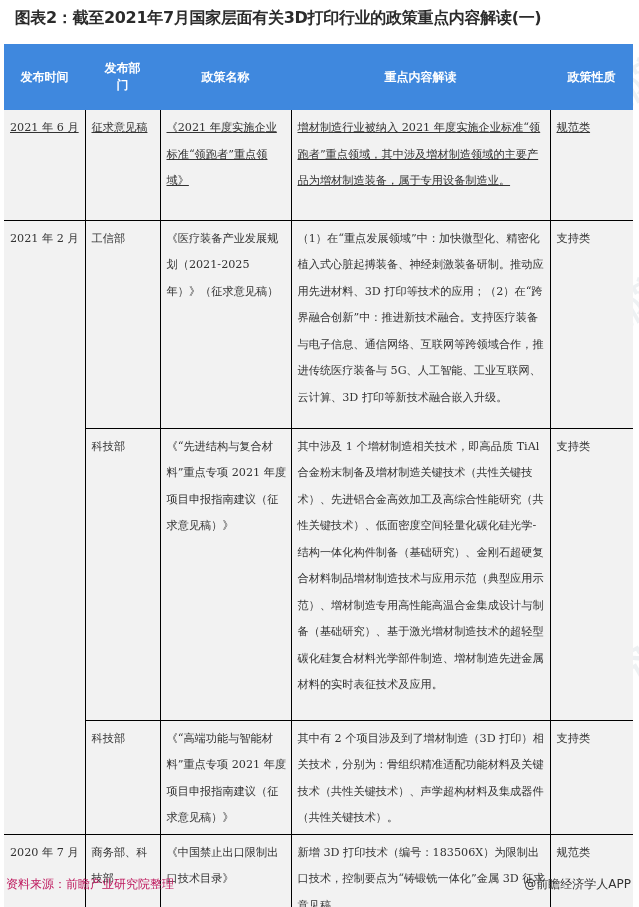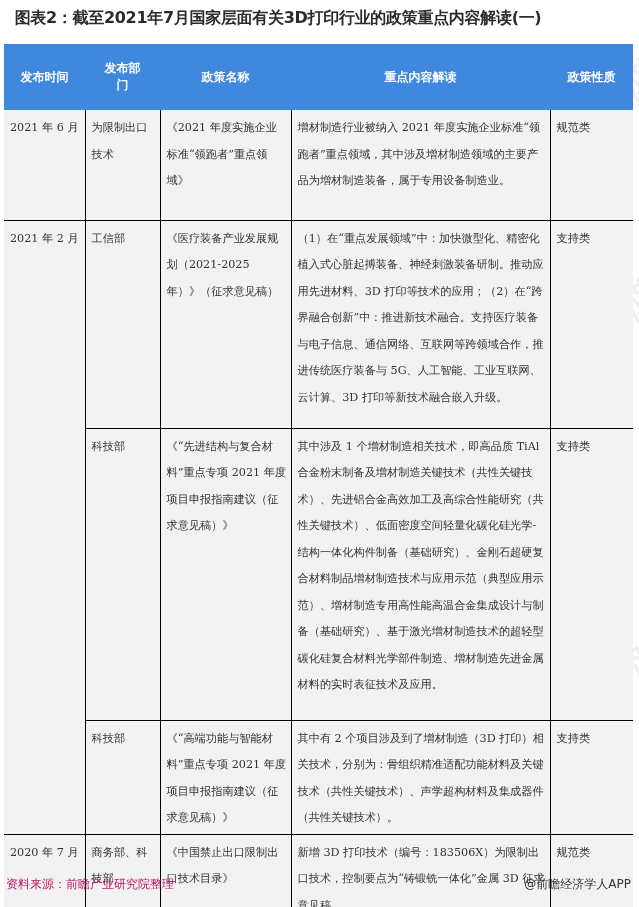--- a/index.html
+++ b/index.html
@@ -3,21 +3,21 @@
   <meta charset="utf-8">
   <style>
     html, body { margin: 0; padding: 0; background: #ffffff; }
     body { width: 639px; height: 907px; position: relative; overflow: hidden; font-family: "DejaVu Sans", sans-serif; color: #222; }
     .title { position: absolute; left: 0; top: 8px; width: 556px; text-align: center; font-family: "DejaVu Sans", sans-serif; font-size: 16px; font-weight: bold; color: #2b2b2b; letter-spacing: -0.3px; }
     table.policy { position: absolute; left: 4px; top: 44px; width: 629px; border-collapse: collapse; table-layout: fixed; background: #f2f2f2; }
     table.policy th { background: #3f88de; color: #ffffff; font-size: 12px; font-weight: bold; height: 26px; padding: 16px; text-align: center; border: none; font-family: "DejaVu Sans", sans-serif; }
     table.policy td { border: 1px solid #000000; vertical-align: top; font-family: "DejaVu Serif", serif; font-size: 11.2px; line-height: 26.5px; padding: 5px 4px 2px 6px; color: #333; word-break: break-all; }
     table.policy td.c1 { border-left: none; }
     table.policy td.c5 { border-right: none; }
-    table.policy tr.body-row:first-of-type td { border-top: none; }
+    table.policy tr.body-row:first-of-type td { border-top: none; text-decoration: underline; }
     .footer-left { position: absolute; left: 6px; top: 876px; font-size: 12px; color: #be185d; font-family: "DejaVu Sans", sans-serif; text-align: center; }
     .footer-right { position: absolute; right: 8px; top: 876px; font-size: 12px; color: #333; font-family: "DejaVu Sans", sans-serif; margin-left: 23px; }
     .watermark { position: absolute; color: rgba(160,175,190,0.18); font-size: 40px; font-weight: bold; transform: rotate(-30deg); pointer-events: none; font-family: "DejaVu Sans", sans-serif; white-space: nowrap; }
   </style>
 </head>
 <body>
 
 <div class="watermark" style="left:400px; top:110px;">前瞻产业研究院</div>
 <div class="watermark" style="left:60px; top:330px;">前瞻产业研究院</div>
 <div class="watermark" style="left:400px; top:330px;">前瞻产业研究院</div>
@@ -39,21 +39,21 @@
       <th>发布时间</th>
       <th>发布部门</th>
       <th>政策名称</th>
       <th>重点内容解读</th>
       <th>政策性质</th>
     </tr>
   </thead>
   <tbody>
     <tr class="body-row" style="height:110px">
       <td class="c1">2021 年 6 月</td>
-      <td>为限制出口技术</td>
+      <td>征求意见稿</td>
       <td>《2021 年度实施企业标准“领跑者”重点领域》</td>
       <td>增材制造行业被纳入 2021 年度实施企业标准“领跑者”重点领域，其中涉及增材制造领域的主要产品为增材制造装备，属于专用设备制造业。</td>
       <td class="c5">规范类</td>
     </tr>
     <tr class="body-row" style="height:208px">
       <td class="c1" rowspan="3">2021 年 2 月</td>
       <td>工信部</td>
       <td>《医疗装备产业发展规划（2021-2025 年）》（征求意见稿）</td>
       <td>（1）在“重点发展领域”中：加快微型化、精密化植入式心脏起搏装备、神经刺激装备研制。推动应用先进材料、3D 打印等技术的应用；（2）在“跨界融合创新”中：推进新技术融合。支持医疗装备与电子信息、通信网络、互联网等跨领域合作，推进传统医疗装备与 5G、人工智能、工业互联网、云计算、3D 打印等新技术融合嵌入升级。</td>
       <td class="c5">支持类</td>

